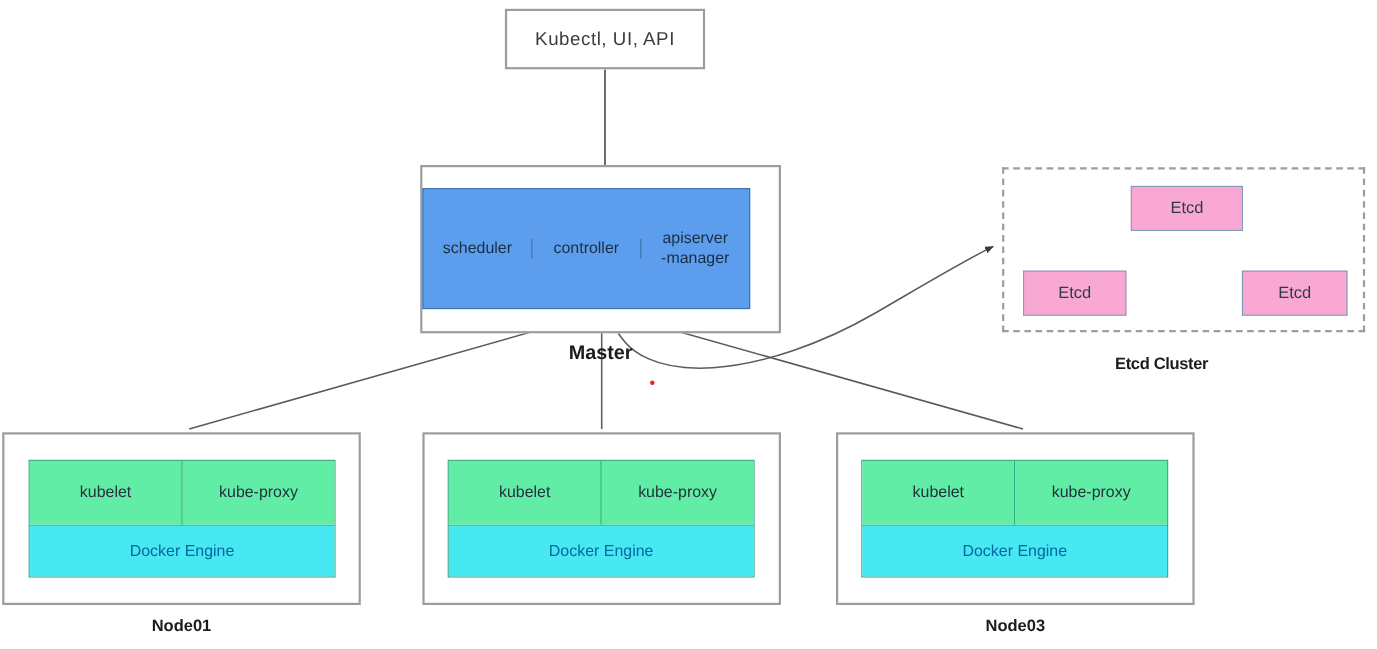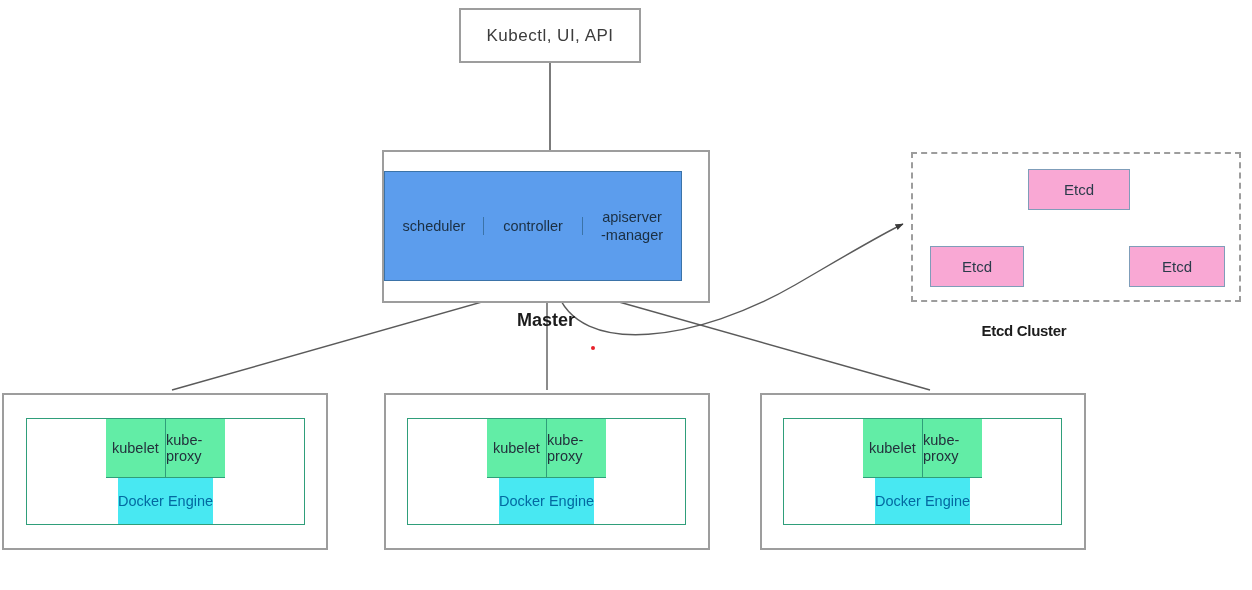--- a/index.html
+++ b/index.html
@@ -95,42 +95,41 @@
     background: #f9a8d4;
     font-size: 15px;
     color: #2b3b4a;
   }
   .etcd-top   { left: 1028px; top: 169px; width: 102px; height: 41px; }
   .etcd-left  { left: 930px;  top: 246px; width: 94px;  height: 41px; }
   .etcd-right { left: 1129px; top: 246px; width: 96px;  height: 41px; }
 
   .etcd-label {
     position: absolute;
-    left: 859px; top: 322px; width: 330px;
+    left: 891px; top: 322px; width: 330px;
     text-align: center;
     font-size: 15px;
     font-weight: bold;
     color: #1c1c1c;
     letter-spacing: -0.3px;
   }
 
   
   .node-outer {
     border: 2px solid #9d9d9d;
     background: #ffffff;
     top: 393px; height: 157px;
   }
   .node-inner {
     position: absolute;
     box-sizing: border-box;
     top: 418px; height: 107px;
     border: 1px solid #2f9e7a;
     display: flex;
     flex-direction: column;
-    align-items: center;
   }
   .node-row-top {
     flex: 0 0 58px;
     display: flex;
     flex-direction: row;
     border-bottom: 1px solid #2f9e7a;
   }
   .node-cell {
     flex: 1 1 0;
     background: #62eda6;
@@ -262,20 +261,21 @@
         <span>kubelet</span>
       </div>
       <div class="node-cell">
         <span>kube-proxy</span>
       </div>
     </div>
     <div class="node-row-bottom">
       <span>Docker Engine</span>
     </div>
   </div>
+  <div class="node-label node1-label">Node01</div>
 
   <div class="box node-outer node2-outer"></div>
   <div class="node-inner node2-inner">
     <div class="node-row-top">
       <div class="node-cell">
         <span>kubelet</span>
       </div>
       <div class="node-cell">
         <span>kube-proxy</span>
       </div>
@@ -292,16 +292,17 @@
         <span>kubelet</span>
       </div>
       <div class="node-cell">
         <span>kube-proxy</span>
       </div>
     </div>
     <div class="node-row-bottom">
       <span>Docker Engine</span>
     </div>
   </div>
+  <div class="node-label node3-label">Node03</div>
 
   <div class="red-dot"></div>
 
 </div>
 
 </body></html>

